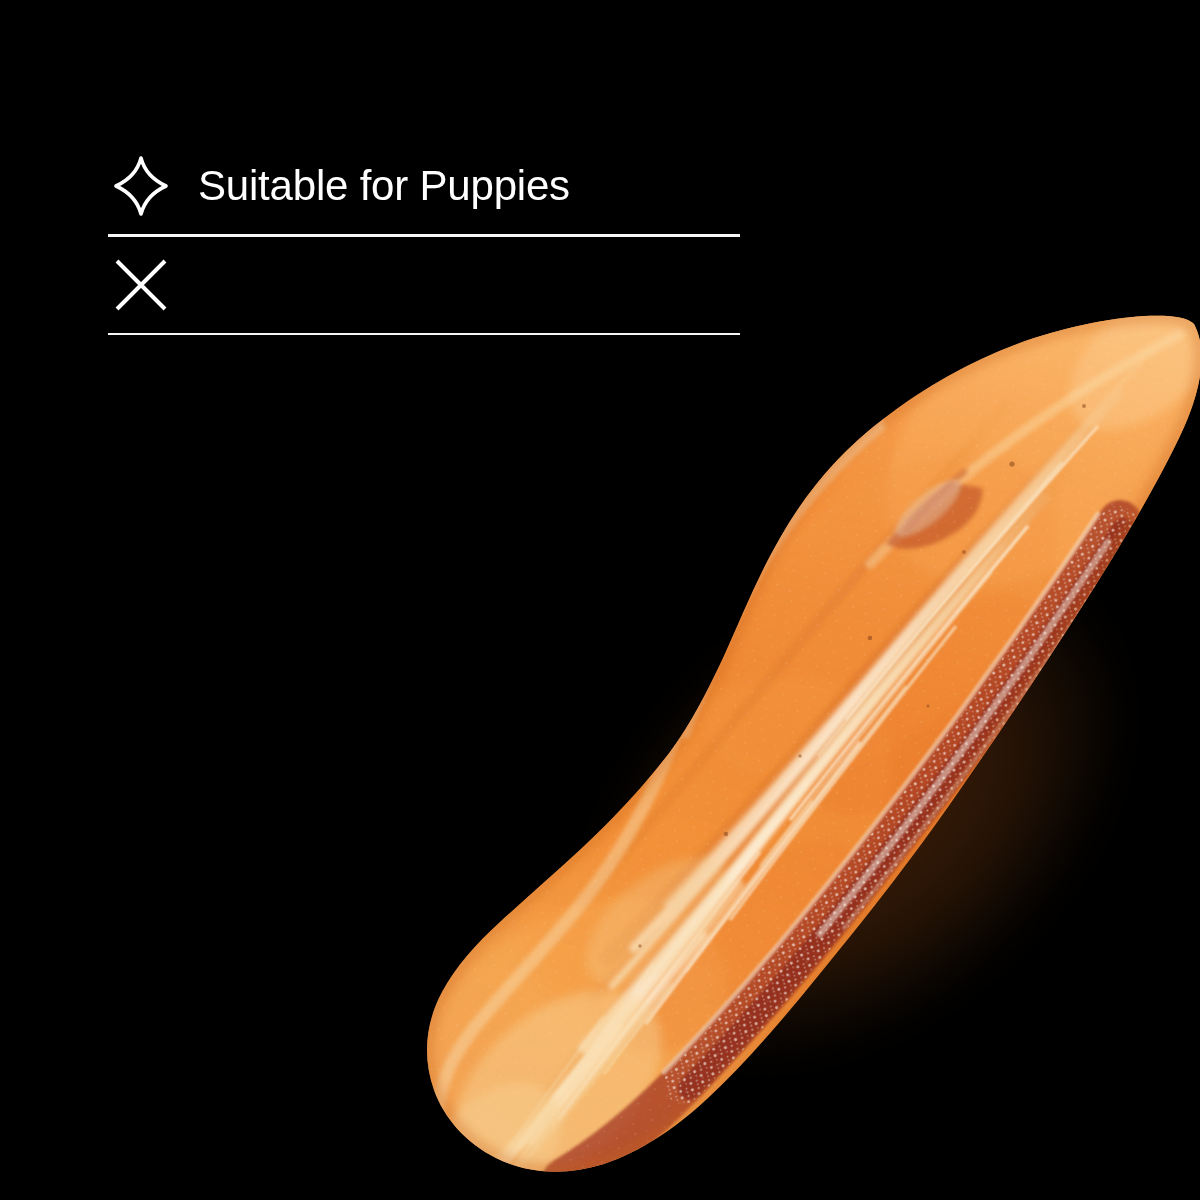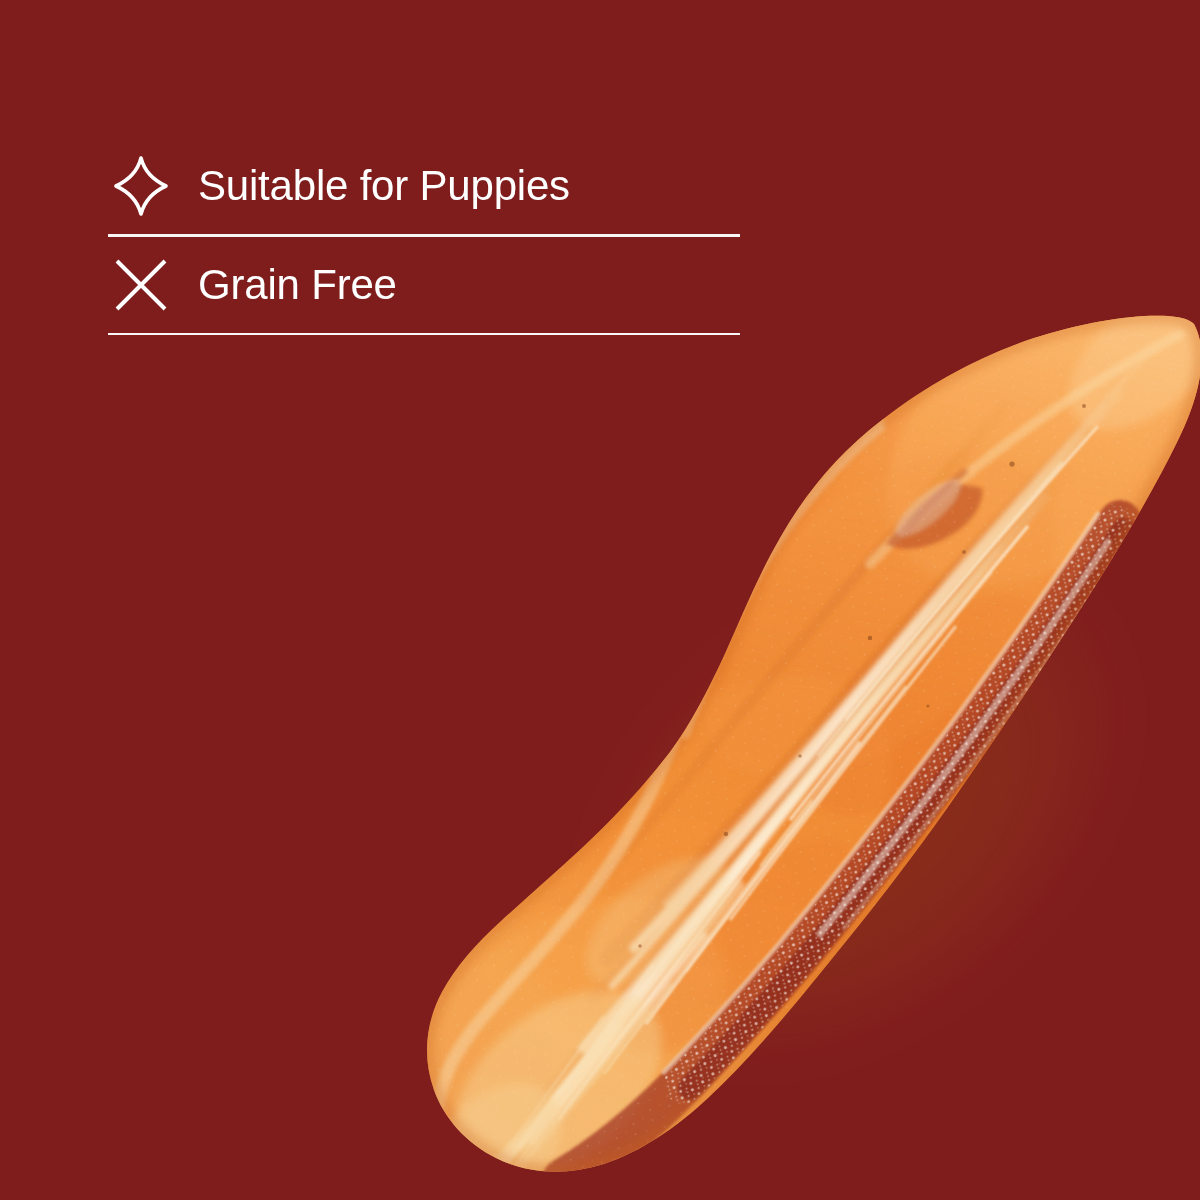--- a/index.html
+++ b/index.html
@@ -5,21 +5,21 @@
   html, body {
     margin: 0;
     padding: 0;
     background: #E88F36;
   }
   #canvas {
     position: relative;
     width: 1200px;
     height: 1200px;
     overflow: hidden;
-    background: #7f1d1d;
+    background: #000000;
     font-family: "Liberation Sans", sans-serif;
   }
 
   
   .feature-list {
     position: absolute;
     left: 108px;
     top: 138px;
     width: 632px;
     z-index: 40;
@@ -371,18 +371,17 @@
     <div class="divider"></div>
 
     <div class="divider"></div>
 
     <div class="feature-row">
       <span class="feature-icon">
         <svg width="56" height="54" viewBox="0 0 56 54" fill="none">
           <path d="M4 3 L52 51 M52 3 L4 51" stroke="#FFFFFF" stroke-width="4" stroke-linecap="butt"></path>
         </svg>
       </span>
-      <span class="feature-label">Grain Free</span>
     </div>
     <div class="divider"></div>
 
   </div>
 </div>
 
 </body></html>

